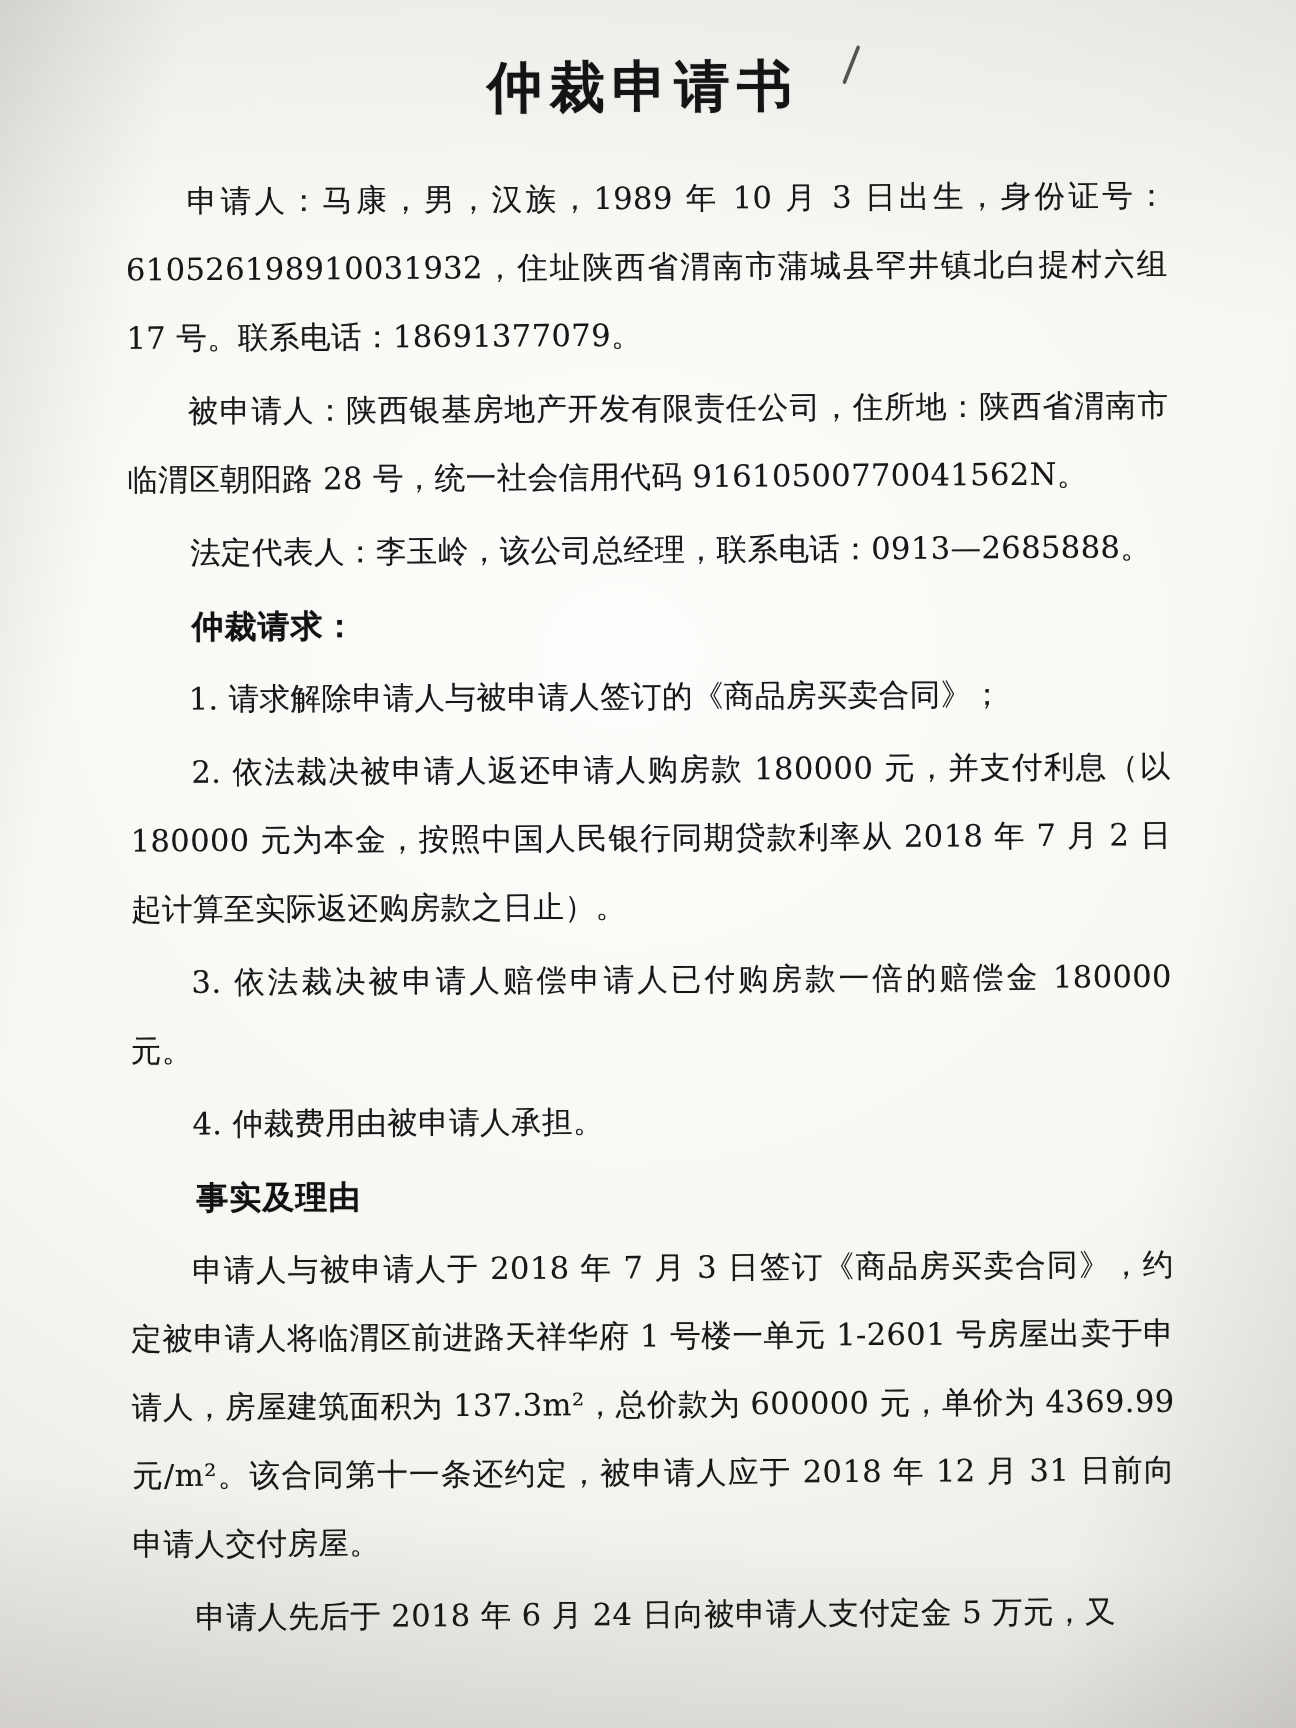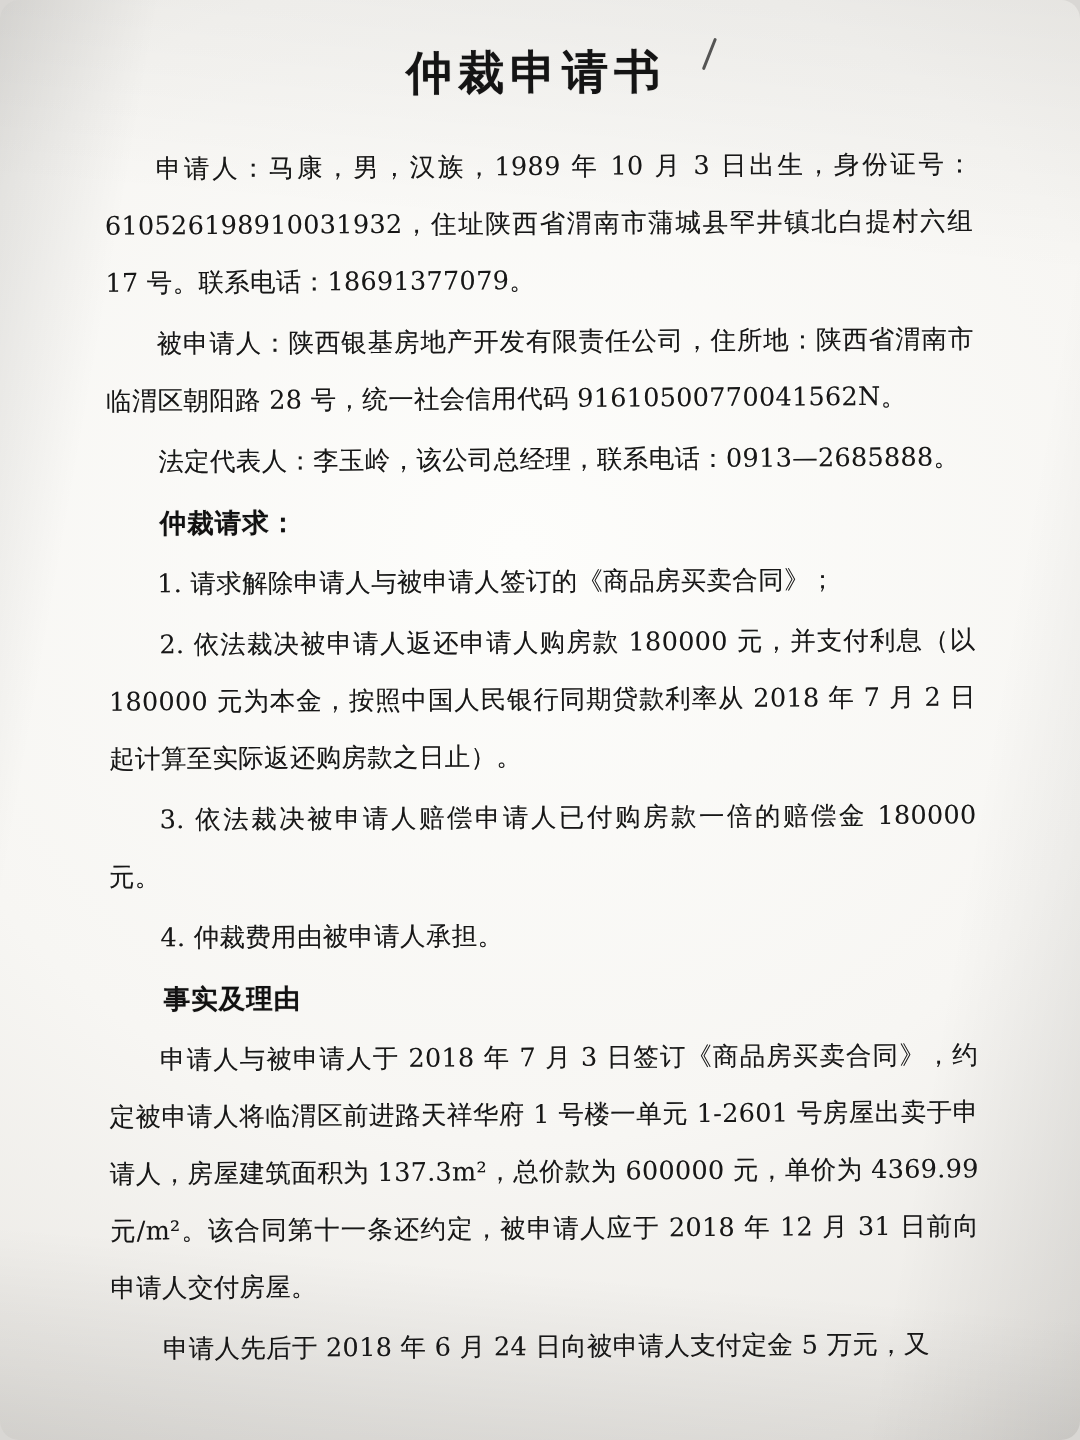--- a/index.html
+++ b/index.html
@@ -16,21 +16,20 @@
   }
 
   
   .page {
     position: relative;
     width: 1080px;
     height: 1440px;
     background:
       radial-gradient(ellipse 130% 90% at 48% 38%, #fdfdfb 0%, #f7f6f3 46%, #eceae6 72%, #dedbd6 100%);
     overflow: hidden;
-    border-radius: 19px;
   }
   
   .page::before {
     content: "";
     position: absolute;
     inset: 0;
     background:
       linear-gradient(100deg, rgba(0,0,0,0.10) 0%, rgba(0,0,0,0.00) 12%, rgba(0,0,0,0.00) 84%, rgba(0,0,0,0.09) 100%),
       linear-gradient(185deg, rgba(0,0,0,0.05) 0%, rgba(0,0,0,0.00) 18%, rgba(0,0,0,0.00) 86%, rgba(0,0,0,0.10) 100%);
     pointer-events: none;

